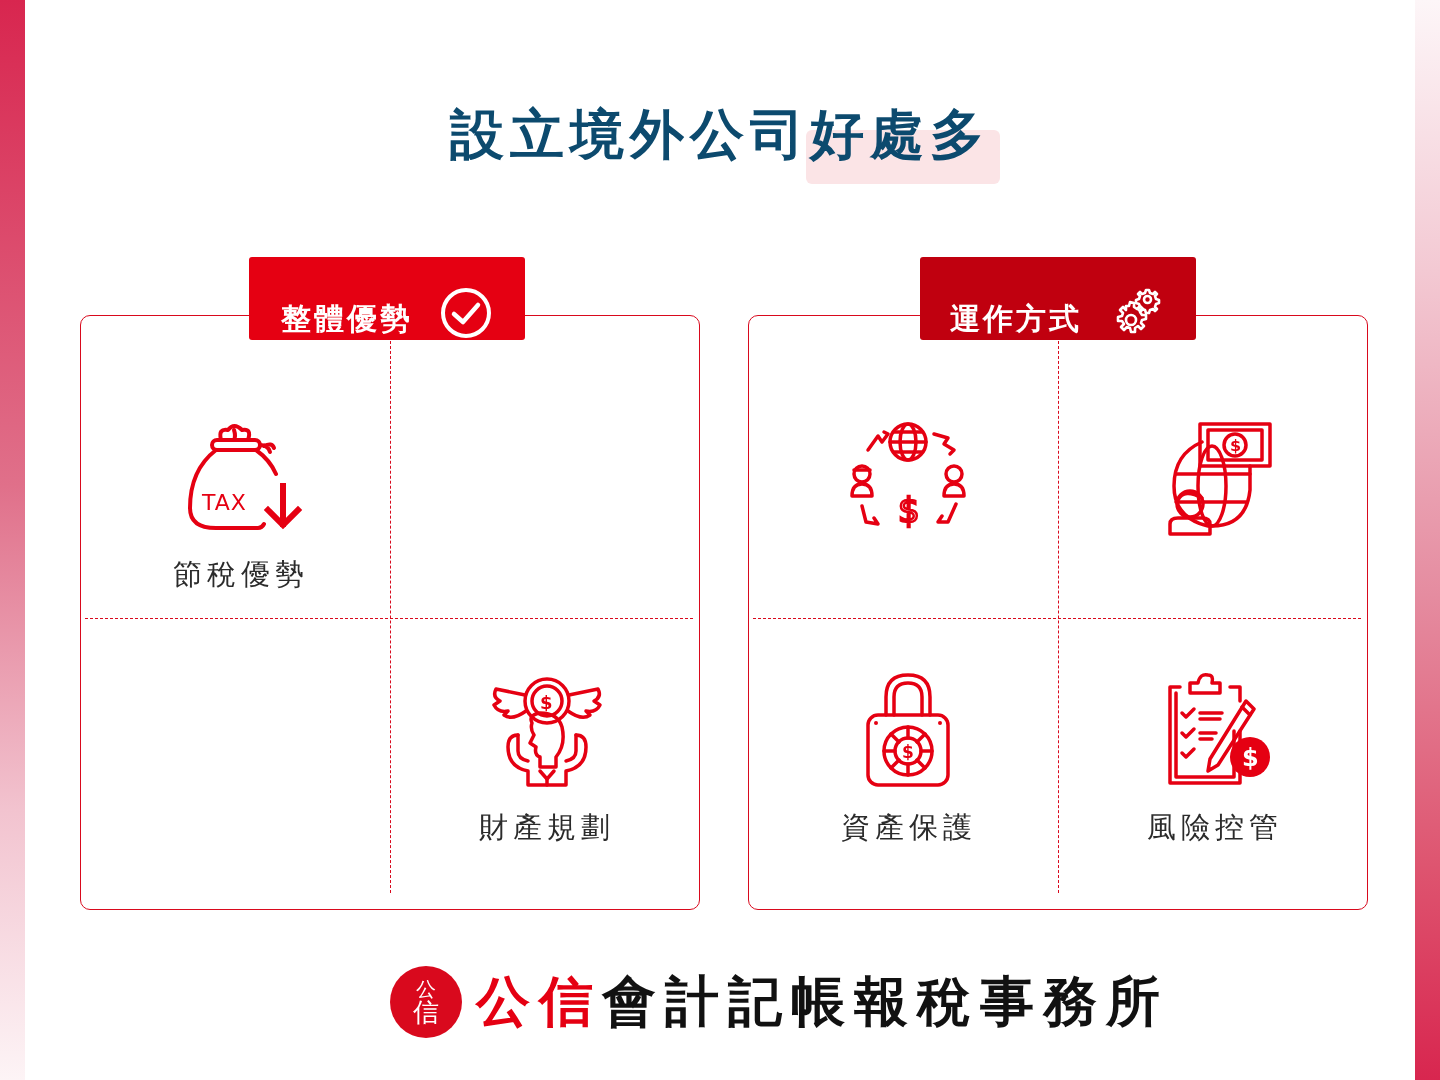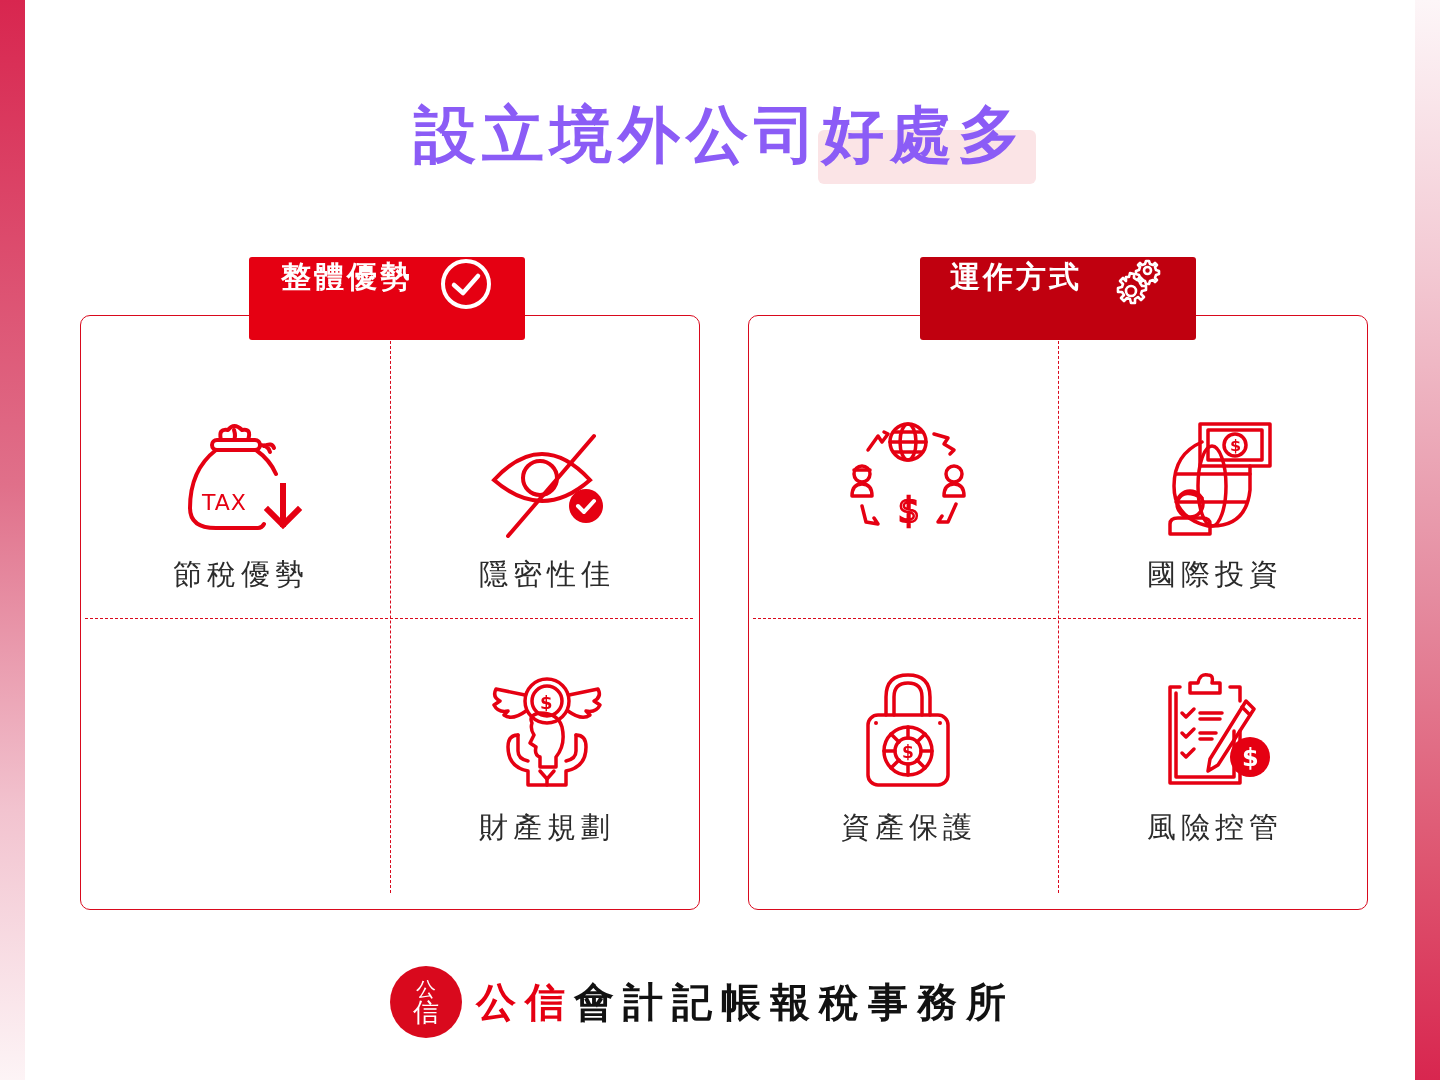--- a/index.html
+++ b/index.html
@@ -10,21 +10,21 @@
     position: absolute; left: 0; top: 0; width: 25px; height: 1080px;
     background: linear-gradient(to bottom, #d8264f 0%, #e0708a 45%, #f2c3cf 75%, #fdf4f6 100%);
   }
   .side-bar-right {
     position: absolute; left: 1415px; top: 0; width: 25px; height: 1080px;
     background: linear-gradient(to bottom, #fdf6f8 0%, #f3c9d3 25%, #e58ca0 55%, #de5570 80%, #d8264f 100%);
   }
 
   .title {
     position: absolute; left: 0; top: 80px; width: 1440px; text-align: center;
-    font-size: 62px; font-weight: bold; letter-spacing: 6px; color: #8b5cf6; line-height: 110px;
+    font-size: 54px; font-weight: bold; letter-spacing: 6px; color: #0c4a6e; line-height: 110px;
   }
   .title .hl { position: relative; display: inline-block; }
   .title .hl::before {
     content: ""; position: absolute; left: -4px; right: -10px; top: 50px; bottom: 6px;
     background: #fbe4e6; border-radius: 6px; z-index: -1;
   }
   .title-wrap { position: relative; z-index: 1; }
 
   .panel {
     position: absolute; top: 315px; width: 620px; height: 595px;
@@ -38,21 +38,21 @@
     border-left: 1.5px dashed #d9091d;
   }
   .hdiv {
     position: absolute; left: 4px; right: 6px; top: 302px; height: 0;
     border-top: 1.5px dashed #d9091d;
   }
 
   .badge {
     position: absolute; top: 257px; width: 276px; height: 83px;
     border-radius: 3px; color: #fff;
-    display: flex; align-items: flex-start; justify-content: center; gap: 26px;
+    display: flex; align-items: flex-end; justify-content: center; gap: 26px;
     font-size: 30px; font-weight: bold; letter-spacing: 3px; z-index: 2;
   }
   .badge.b1 { left: 249px; background: #e50012; }
   .badge.b2 { left: 920px; background: #c0000f; }
   .badge svg { display: block; }
 
   .cell {
     position: absolute; width: 300px; height: 280px;
     display: flex; flex-direction: column; align-items: center;
   }
@@ -69,21 +69,21 @@
 
   .footer {
     position: absolute; top: 967px; left: 390px; height: 70px;
     display: flex; align-items: center; gap: 14px;
   }
   .logo-seal {
     width: 72px; height: 72px; border-radius: 50%; background: #d9091d;
     display: flex; align-items: center; justify-content: center; color: #fff;
     font-family: "DejaVu Serif", serif; font-size: 20px; line-height: 20px; text-align: center;
   }
-  .footer-name { font-family: "DejaVu Serif", "Liberation Serif", serif; font-size: 40px; letter-spacing: 9px; color: #111; font-weight: bold; }
+  .footer-name { font-family: "DejaVu Serif", "Liberation Serif", serif; font-size: 54px; letter-spacing: 9px; color: #111; font-weight: bold; }
   .footer-name .red { color: #e50012; }
 </style>
 </head>
 <body>
 
 <div class="side-bar-left"></div>
 <div class="side-bar-right"></div>
 
 <div class="title">
   <span class="title-wrap">
@@ -133,34 +133,20 @@
         <text x="26" y="92" font-family="DejaVu Sans, sans-serif" font-size="22" fill="#e50012" letter-spacing="1">TAX</text>
         <g fill="none" stroke="#e50012" stroke-width="6" stroke-linecap="square" stroke-linejoin="miter">
           <path d="M107 68 L107 106"></path>
           <path d="M92 92 L107 107 L122 92"></path>
         </g>
       </svg>
     </div>
     <div class="label">節稅優勢</div>
   </div>
 
-  <div class="cell p-l-c1">
-    <div class="icon">
-      <svg width="130" height="120" viewBox="0 0 130 120">
-        <g fill="none" stroke="#e50012" stroke-width="4" stroke-linecap="round">
-          <path d="M12 62 Q60 10 108 62 Q60 104 12 62 Z"></path>
-          <circle cx="58" cy="60" r="17"></circle>
-          <path d="M112 18 L26 118"></path>
-        </g>
-        <circle cx="104" cy="88" r="17" fill="#e50012"></circle>
-        <path d="M96 88 L102 94 L112 83" fill="none" stroke="#fff" stroke-width="4" stroke-linecap="round" stroke-linejoin="round"></path>
-      </svg>
-    </div>
-    <div class="label">隱密性佳</div>
-  </div>
 
 
   <div class="cell p-l-c3">
     <div class="icon">
       <svg width="130" height="120" viewBox="0 0 130 120">
         <g fill="none" stroke="#e50012" stroke-width="3.5" stroke-linejoin="round" stroke-linecap="round">
           <circle cx="65" cy="30" r="22"></circle>
           <circle cx="65" cy="30" r="15"></circle>
           <path d="M43 24 L14 18 Q10 26 18 30 L12 34 Q16 42 26 40 L22 44 Q30 50 44 40"></path>
           <path d="M87 24 L116 18 Q120 26 112 30 L118 34 Q114 42 104 40 L108 44 Q100 50 86 40"></path>
@@ -213,21 +199,20 @@
           <rect x="50" y="6" width="70" height="42"></rect>
           <rect x="58" y="12" width="54" height="30"></rect>
           <circle cx="85" cy="27" r="11"></circle>
           <circle cx="40" cy="86" r="13"></circle>
           <path d="M28 82 Q34 70 52 80"></path>
           <path d="M20 116 L20 106 Q20 100 28 100 L52 100 Q60 100 60 106 L60 116 Z"></path>
         </g>
         <text x="80" y="33" font-family="DejaVu Sans, sans-serif" font-size="16" font-weight="bold" fill="#e50012">$</text>
       </svg>
     </div>
-    <div class="label">國際投資</div>
   </div>
 
   <div class="cell p-l-c2">
     <div class="icon">
       <svg width="130" height="120" viewBox="0 0 130 120">
         <g fill="none" stroke="#e50012" stroke-width="3.5" stroke-linejoin="round" stroke-linecap="round">
           <path d="M42 44 L42 26 Q42 4 64 4 Q86 4 86 26 L86 44"></path>
           <path d="M50 44 L50 26 Q50 12 64 12 Q78 12 78 26 L78 44"></path>
           <rect x="24" y="44" width="80" height="70" rx="10"></rect>
           <circle cx="64" cy="80" r="24"></circle>

